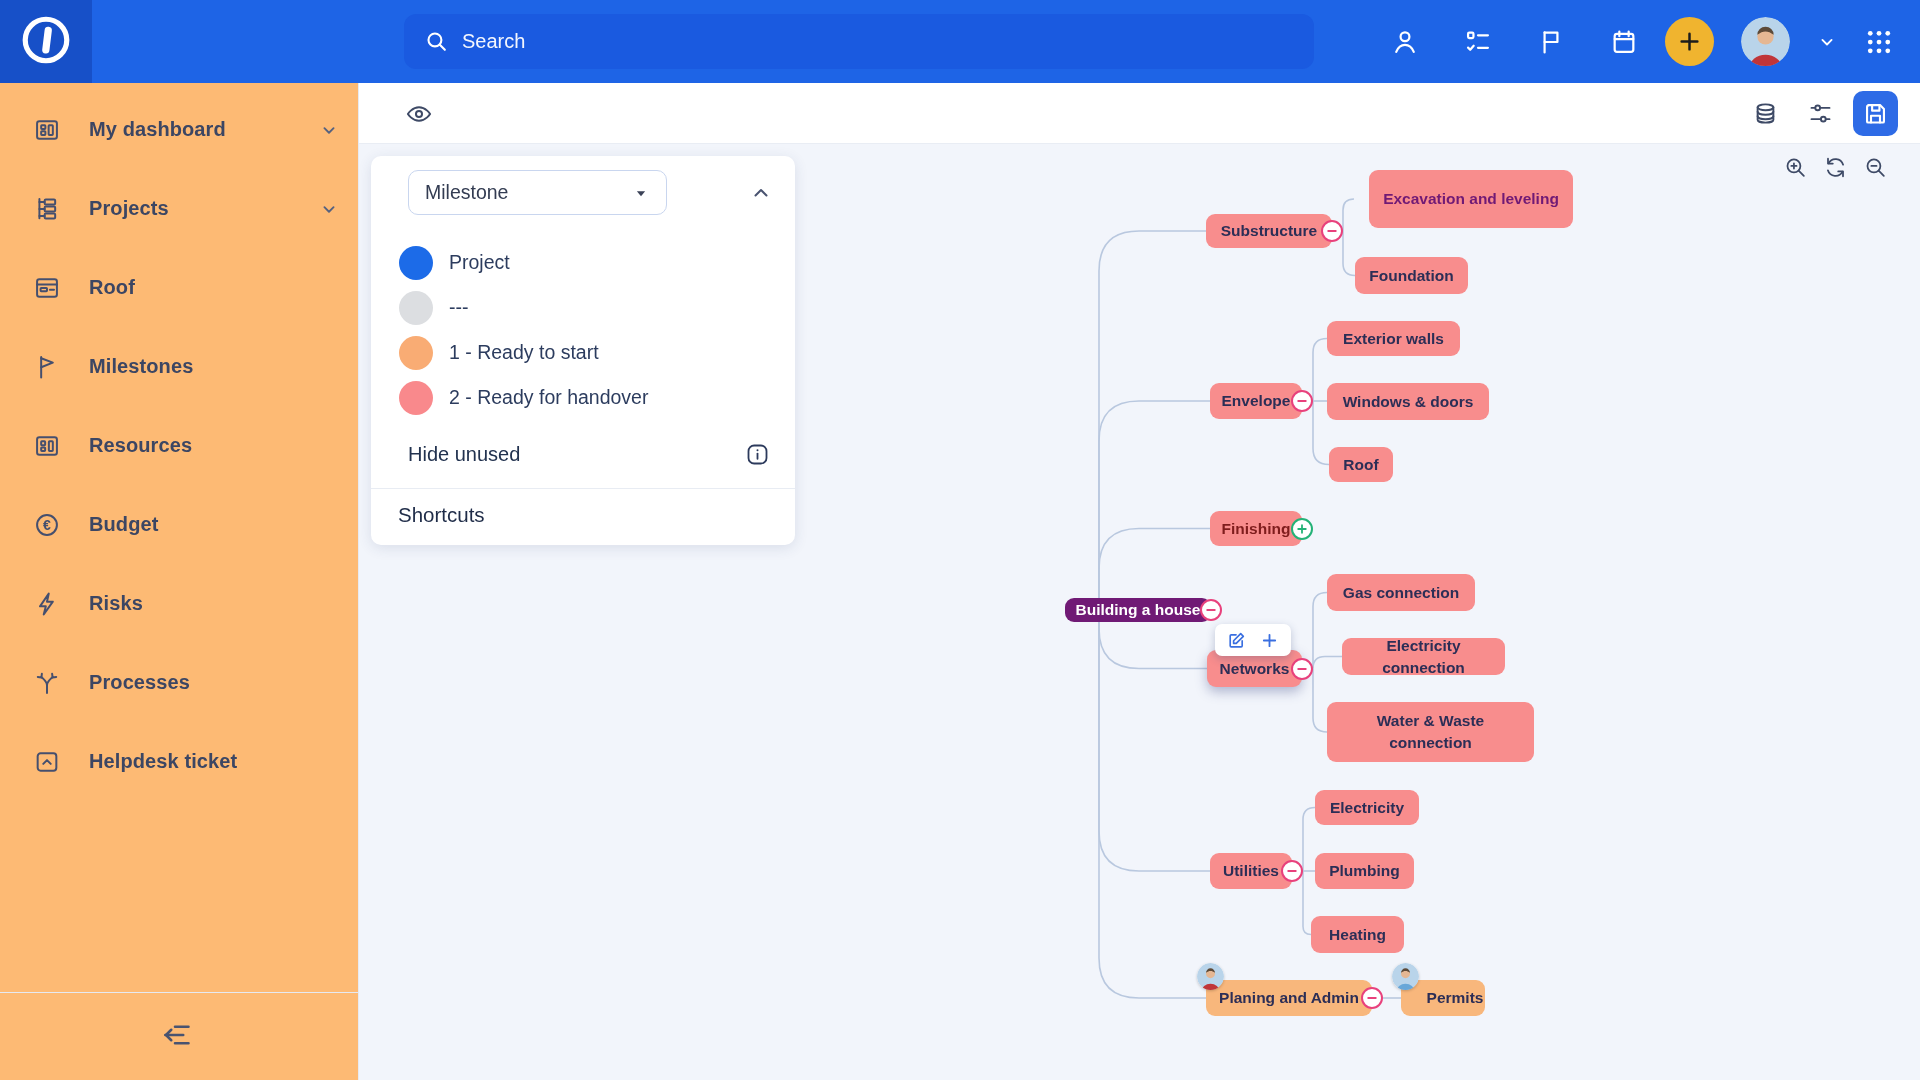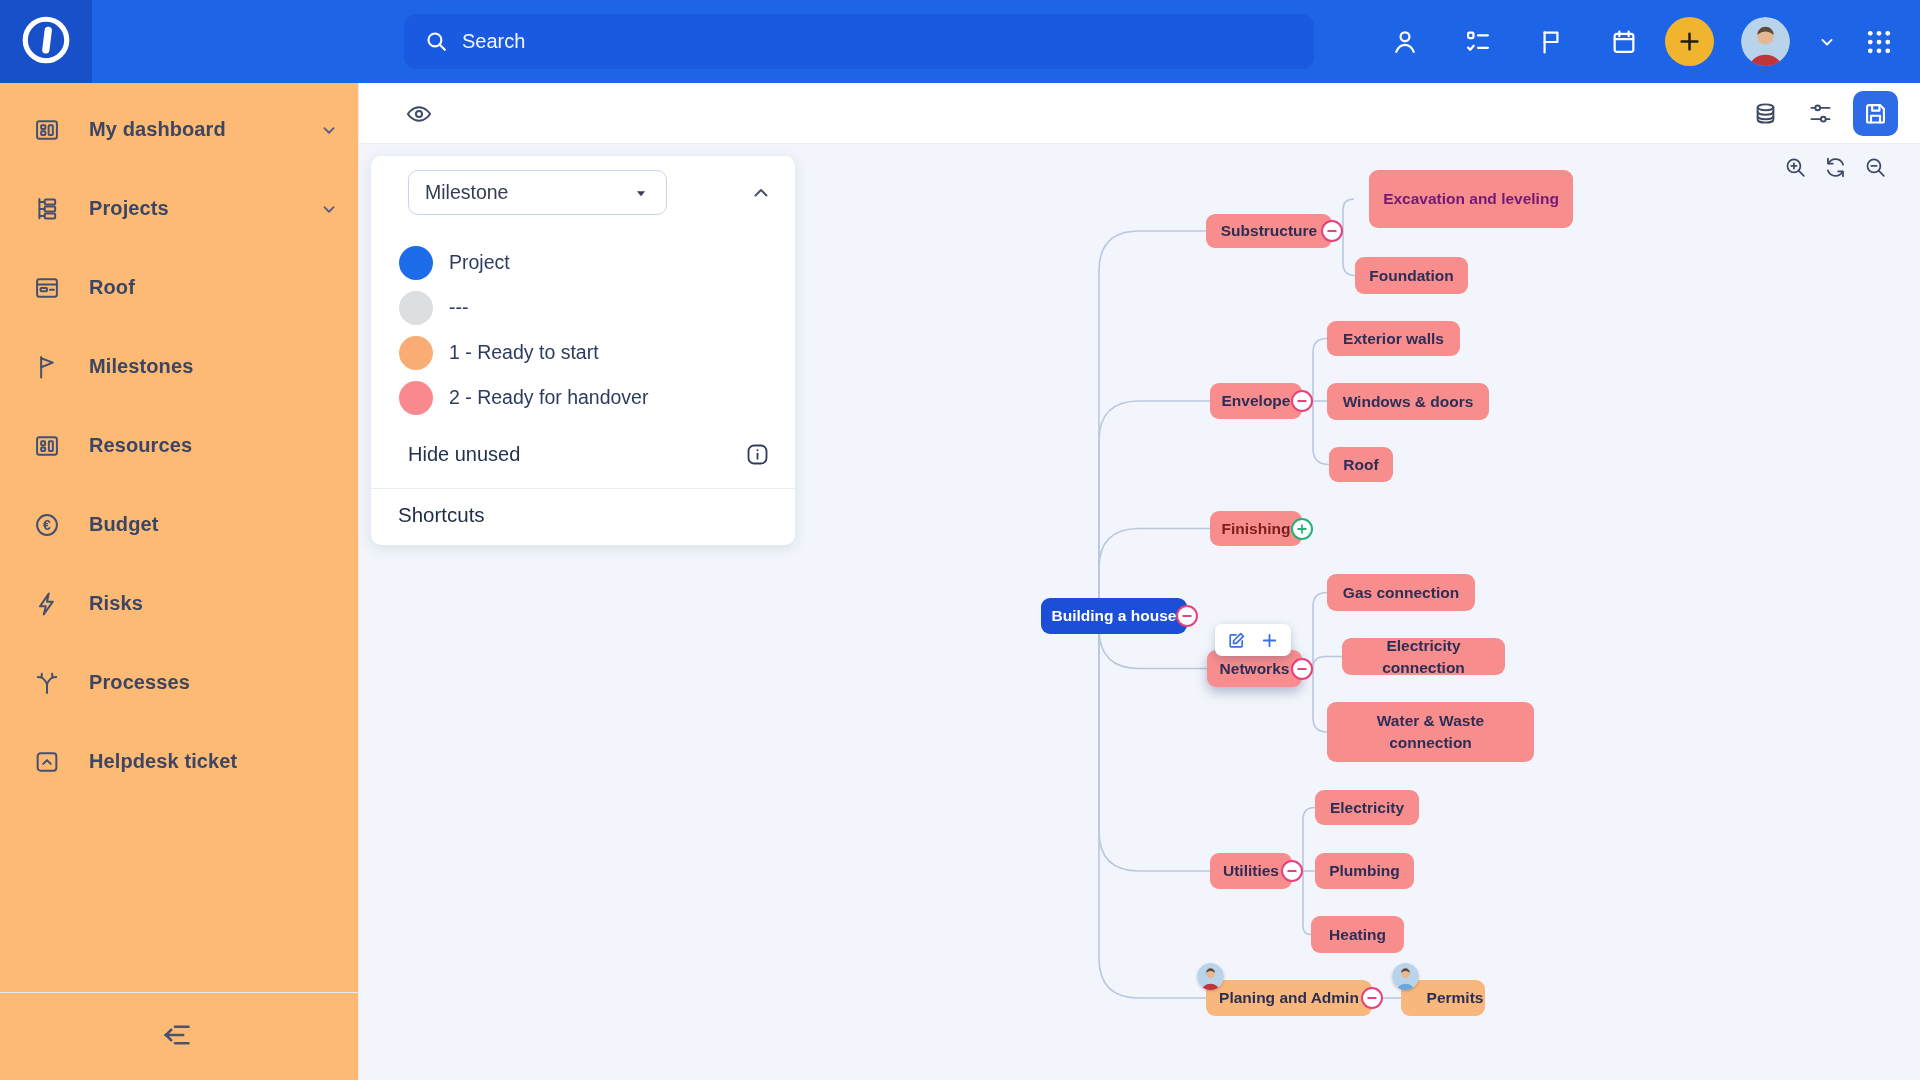--- a/index.html
+++ b/index.html
@@ -325,21 +325,21 @@
         <path d="M 954 257 V 304.5 Q 954 320.5 970 320.5 H 970" fill="none" stroke="#b9c8df" stroke-width="1.6"></path>
         <path d="M 954 524.5 V 462.5 Q 954 448.5 968 448.5 H 968" fill="none" stroke="#b9c8df" stroke-width="1.6"></path>
         <path d="M 954 524.5 V 524.5 Q 954 512.5 966 512.5 H 983" fill="none" stroke="#b9c8df" stroke-width="1.6"></path>
         <path d="M 954 524.5 V 574 Q 954 588 968 588 H 968" fill="none" stroke="#b9c8df" stroke-width="1.6"></path>
         <path d="M 944 727 V 675.5 Q 944 663.5 956 663.5 H 956" fill="none" stroke="#b9c8df" stroke-width="1.6"></path>
         <path d="M 944 727 H 956" fill="none" stroke="#b9c8df" stroke-width="1.6"></path>
         <path d="M 944 727 V 782.5 Q 944 790.5 952 790.5 H 952" fill="none" stroke="#b9c8df" stroke-width="1.6"></path>
         <path d="M 1024 854 H 1042" fill="none" stroke="#b9c8df" stroke-width="1.6"></path>
       </svg>
     <div id="mm-nodes">
-        <div class="mm-node" style="left: 682px; top: 454px; width: 146px; height: 36px; background: #1d4ed8; color: rgb(255, 255, 255);">
+        <div class="mm-node" style="left: 706px; top: 454px; width: 146px; height: 24px; background: #701a75; color: rgb(255, 255, 255);">
           <span>Building a house</span>
           <span class="mm-badge" style="border-color: rgb(232, 65, 124); color: rgb(232, 65, 124);">
             <svg viewBox="0 0 12 12" width="12" height="12">
               <path d="M2.2 6h7.6" stroke="currentColor" stroke-width="1.8" stroke-linecap="round"></path>
             </svg>
           </span>
         </div>
         <div class="mm-node" style="left: 847px; top: 70px; width: 126px; height: 34px; background: rgb(248, 141, 141); color: rgb(44, 46, 86);">
           <span>Substructure</span>
           <span class="mm-badge" style="border-color: rgb(232, 65, 124); color: rgb(232, 65, 124);">

